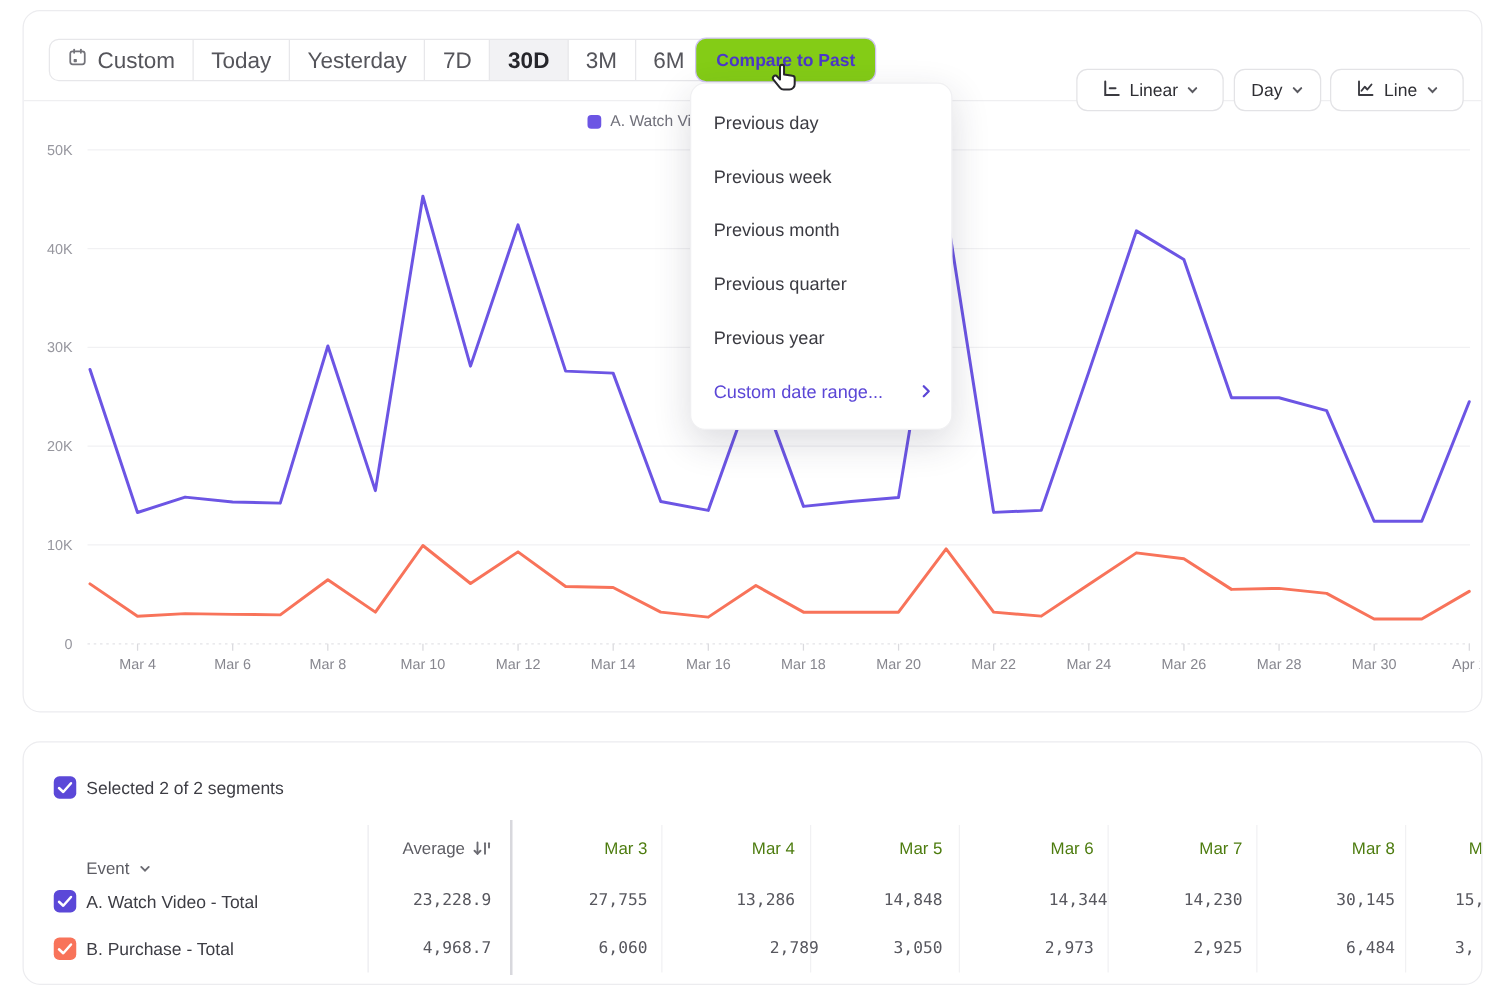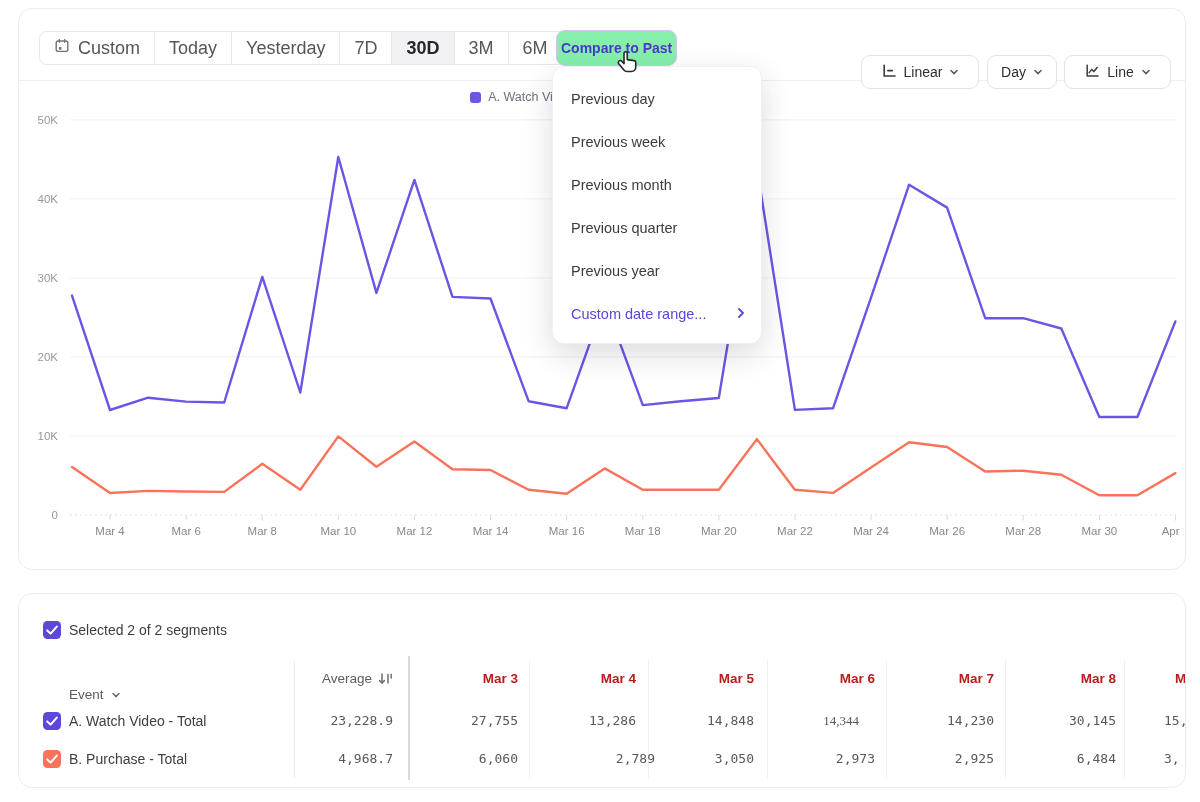--- a/index.html
+++ b/index.html
@@ -11,22 +11,22 @@
 
   
   #toolbar { position:absolute; left:0; top:0; width:100%; height:72px;
              border-bottom:1px solid #efeff1; }
   #seg { position:absolute; left:20px; top:22px; height:34px; display:flex;
          border:1px solid #e7e7ea; border-radius:8px; overflow:hidden; background:#fff; }
   .seg-item { display:flex; align-items:center; gap:8px; padding:0 14px; font-size:18px;
               color:#55555b; border-right:1px solid #e7e7ea; cursor:pointer; white-space:nowrap; }
   .seg-item:last-child { border-right:none; }
   .seg-item.active { background:#f2f2f4; color:#26262b; font-weight:700; }
-  #compare-btn { position:absolute; left:537px; top:21px; height:36px; padding:0 4px;
-                 background:#86efac; border:1px solid #cfc4f4; border-radius:9px;
+  #compare-btn { position:absolute; left:537px; top:21px; height:36px; padding:0 16px;
+                 background:#84cc16; border:1px solid #cfc4f4; border-radius:9px;
                  color:#4b38c8; font-size:14px; font-weight:700; display:flex; align-items:center; cursor:pointer; }
   .tool-btn { position:absolute; top:22px; height:34px; background:#fff; border:1px solid #e3e3e6;
               border-radius:9px; display:flex; align-items:center; justify-content:center; gap:7px;
               font-size:14px; font-weight:500; color:#2f2f34; cursor:pointer;margin-top:24px; }
   #btn-linear { left:842px; width:118px; }
   #btn-day    { left:968px; width:70px; }
   #btn-line   { left:1045px; width:107px; }
 
   
   #legend { position:absolute; left:18px; top:90px; width:1166px; display:flex;
@@ -53,21 +53,21 @@
   #sel-label { position:absolute; left:50px; top:27px; height:18px; line-height:18px;
                font-size:14px; color:#3d3d44; }
   #search { position:absolute; right:14px; top:20px; width:180px; height:32px;
             background:#f3f3f5; border-radius:16px; display:flex; align-items:center; padding:0 12px; }
   #search input { border:none; outline:none; background:transparent; font-size:13.5px;
                   color:#3d3d44; width:130px; margin-left:8px;
                   font-family:"Liberation Sans", sans-serif; }
   #search input::placeholder { color:#a7a7af; }
   .hdr-cell { position:absolute; top:70px; height:30px; line-height:30px; font-size:13.5px;
               color:#5c5c63; font-weight:500; }
-  .hdr-date { text-align:right; color:#b91c1c; font-weight:700; }
+  .hdr-date { text-align:right; color:#4d7c0f; font-weight:400; }
   .vdiv { position:absolute; background:#f1f1f3; width:1px; top:66px; height:118px; }
   .vdiv.strong { width:2px; background:#d8d8dd; top:62px; height:124px; }
   .vdiv.mid { background:#ececef; }
   .row-label { position:absolute; left:50px; height:38px; line-height:38px; font-size:14px; color:#3d3d44; }
   .num { position:absolute; height:38px; line-height:38px; text-align:right;
          font-family:"DejaVu Sans Mono", monospace; font-size:13px; color:#57575e; }
 </style>
 </head>
 <body>
 
@@ -264,21 +264,21 @@
       <div class="hdr-cell hdr-date" style="left:997px;width:100px;">Mar 8</div>
       <div class="hdr-cell hdr-date" style="left:1156px;width:40px;text-align:left;">M</div>
       <div class="checkbox" style="left:24px;top:118px;background:#5b48d8"><svg width="18" height="18" viewBox="0 0 18 18" fill="none" stroke="#fff" stroke-width="2" stroke-linecap="round" stroke-linejoin="round">
           <polyline points="4.2,9.4 7.6,12.6 13.8,5.6"></polyline>
         </svg></div>
       <div class="row-label" style="top:108px">A. Watch Video - Total</div>
       <div class="num" style="left:264px;top:108px;width:110px;">23,228.9</div>
       <div class="num" style="left:399px;top:108px;width:100px;">27,755</div>
       <div class="num" style="left:517px;top:108px;width:100px;">13,286</div>
       <div class="num" style="left:635px;top:108px;width:100px;">14,848</div>
-      <div class="num" style="left:740px;top:108px;width:100px;font-family:Liberation Serif, serif;">14,344</div>
+      <div class="num" style="left:767px;top:108px;width:100px;">14,344</div>
       <div class="num" style="left:875px;top:108px;width:100px;">14,230</div>
       <div class="num" style="left:997px;top:108px;width:100px;">30,145</div>
       <div class="num" style="left:1145px;top:108px;width:50px;text-align:left;">15,</div>
       <div class="checkbox" style="left:24px;top:156px;background:#f8735a"><svg width="18" height="18" viewBox="0 0 18 18" fill="none" stroke="#fff" stroke-width="2" stroke-linecap="round" stroke-linejoin="round">
           <polyline points="4.2,9.4 7.6,12.6 13.8,5.6"></polyline>
         </svg></div>
       <div class="row-label" style="top:146px">B. Purchase - Total</div>
       <div class="num" style="left:264px;top:146px;width:110px;">4,968.7</div>
       <div class="num" style="left:399px;top:146px;width:100px;">6,060</div>
       <div class="num" style="left:536px;top:146px;width:100px;">2,789</div>

